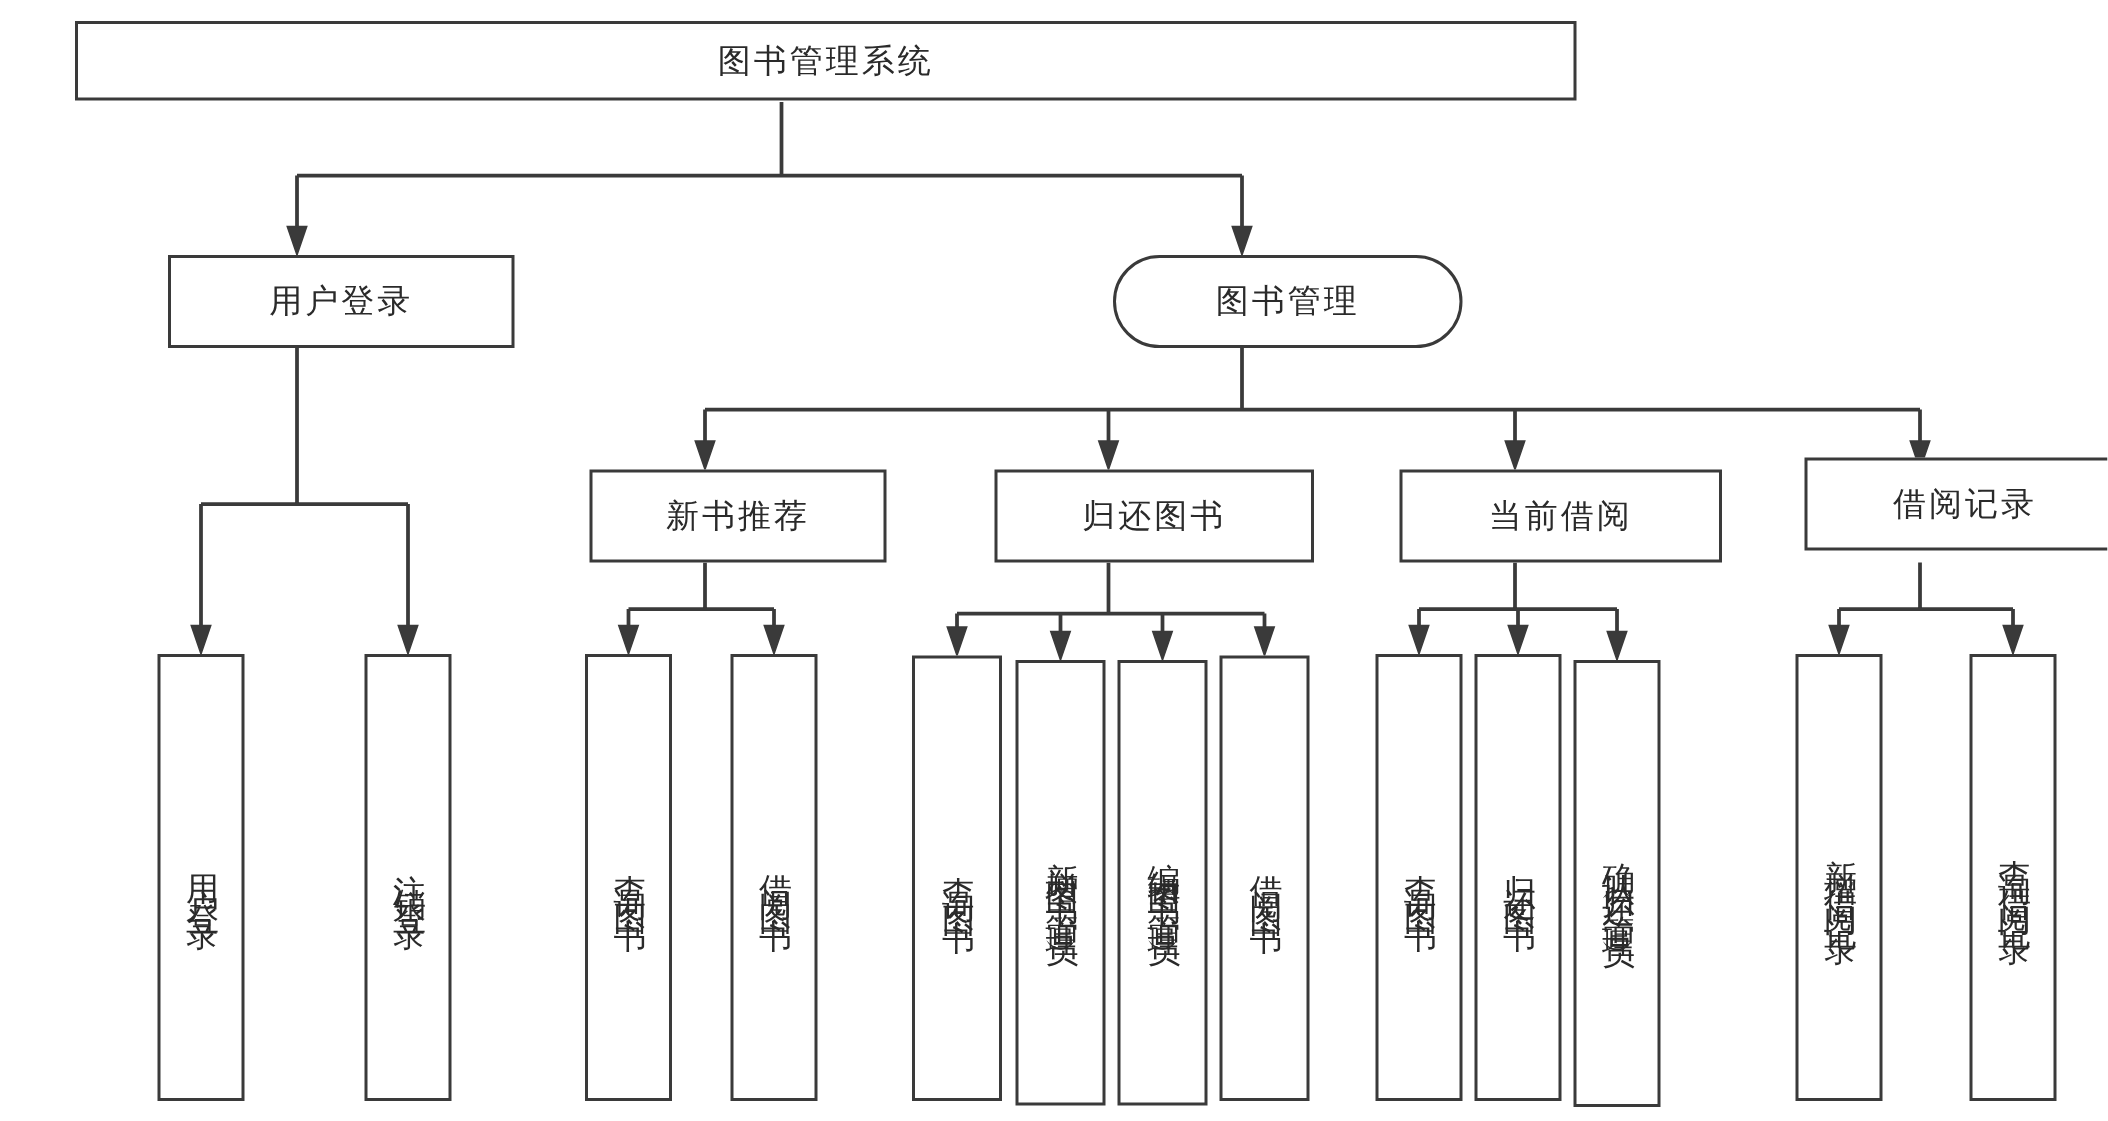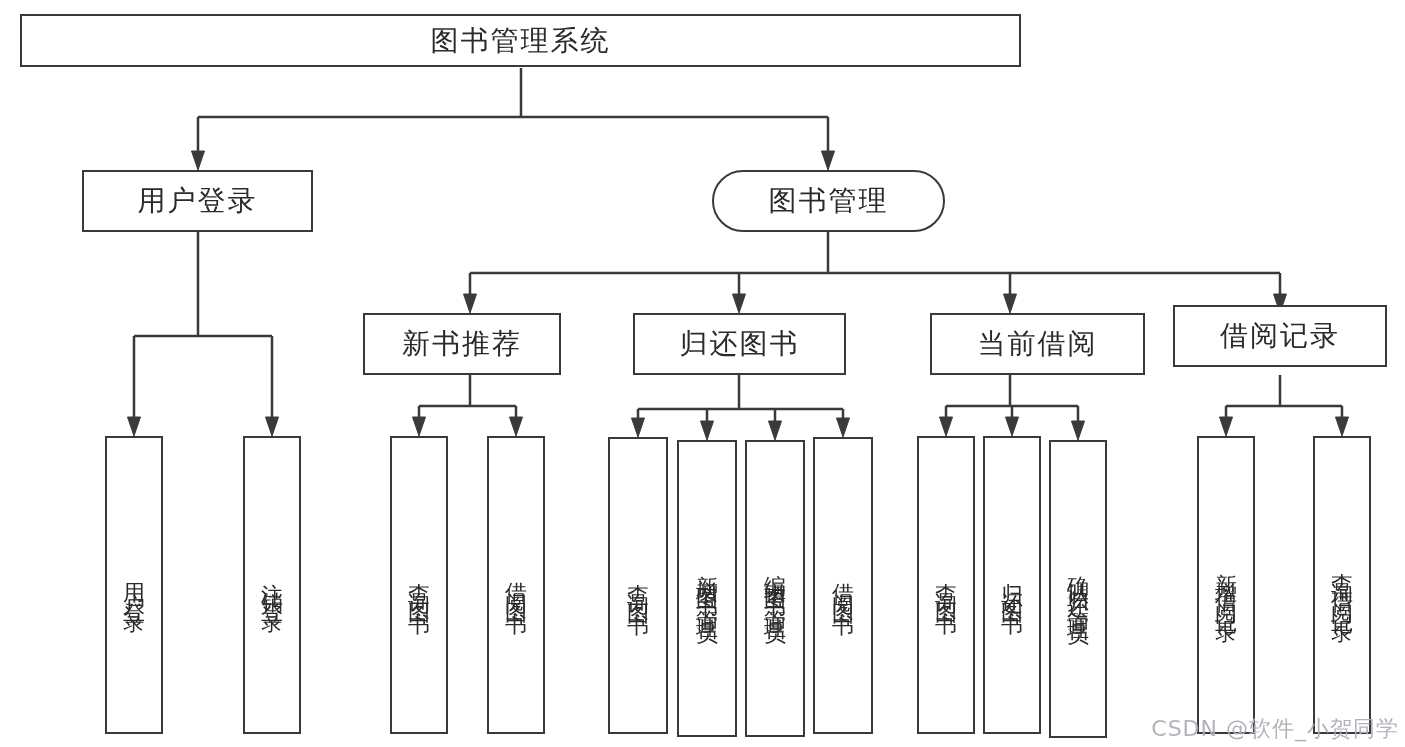--- a/index.html
+++ b/index.html
@@ -18,24 +18,25 @@
     pointer-events: none;
   }
   .hbox {
     position: absolute;
     box-sizing: border-box;
     border: 2.5px solid #3a3a3a;
     background: #ffffff;
     display: flex;
     align-items: center;
     justify-content: center;
-    font-size: 28px;
+    font-size: 22px;
     letter-spacing: 2px;
     color: #2a2a2a;
     white-space: nowrap;
+    margin-left: 30px;
   }
   .vbox {
     position: absolute;
     box-sizing: border-box;
     border: 2.5px solid #3a3a3a;
     background: #ffffff;
     display: flex;
     align-items: center;
     justify-content: center;
     writing-mode: vertical-rl;
@@ -82,36 +83,35 @@
              M1226 436 l-6.5 -19 h13 Z M1342 436 l-6.5 -19 h13 Z" fill="#3a3a3a" stroke="#3a3a3a" stroke-width="1"></path>
   </svg>
 
   <div class="hbox" style="left:20px; top:14px; width:1001px; height:53px;">图书管理系统</div>
 
   <div class="hbox" style="left:82px; top:170px; width:231px; height:62px;">用户登录</div>
   <div class="hbox" style="left:712px; top:170px; width:233px; height:62px;border-radius:31px;">图书管理</div>
 
   <div class="hbox" style="left:363px; top:313px; width:198px; height:62px;">新书推荐</div>
   <div class="hbox" style="left:633px; top:313px; width:213px; height:62px;">归还图书</div>
-  <div class="hbox" style="left:930px; top:313px; width:215px; height:62px;">当前借阅</div>
+  <div class="hbox" style="left:903px; top:313px; width:215px; height:62px;">当前借阅</div>
   <div class="hbox" style="left:1173px; top:305px; width:214px; height:62px;">借阅记录</div>
 
   <div class="vbox" style="left:105px; top:436px; width:58px; height:298px;">用户登录</div>
   <div class="vbox" style="left:243px; top:436px; width:58px; height:298px;">注销登录</div>
 
   <div class="vbox" style="left:390px; top:436px; width:58px; height:298px;">查询图书</div>
   <div class="vbox" style="left:487px; top:436px; width:58px; height:298px;">借阅图书</div>
 
   <div class="vbox" style="left:608px; top:437px; width:60px; height:297px;">查询图书</div>
   <div class="vbox" style="left:677px; top:440px; width:60px; height:297px; letter-spacing:7px;">新增图书（管理员）</div>
   <div class="vbox" style="left:745px; top:440px; width:60px; height:297px; letter-spacing:7px;">编辑图书（管理员）</div>
   <div class="vbox" style="left:813px; top:437px; width:60px; height:297px;">借阅图书</div>
 
   <div class="vbox" style="left:917px; top:436px; width:58px; height:298px;">查询图书</div>
   <div class="vbox" style="left:983px; top:436px; width:58px; height:298px;">归还图书</div>
   <div class="vbox" style="left:1049px; top:440px; width:58px; height:298px; letter-spacing:7px;">确认归还（管理员）</div>
 
   <div class="vbox" style="left:1197px; top:436px; width:58px; height:298px;">新增借阅记录</div>
   <div class="vbox" style="left:1313px; top:436px; width:58px; height:298px;">查询借阅记录</div>
 
-  <div class="watermark">CSDN @软件_小贺同学</div>
 
 </div>
 
 </body></html>

